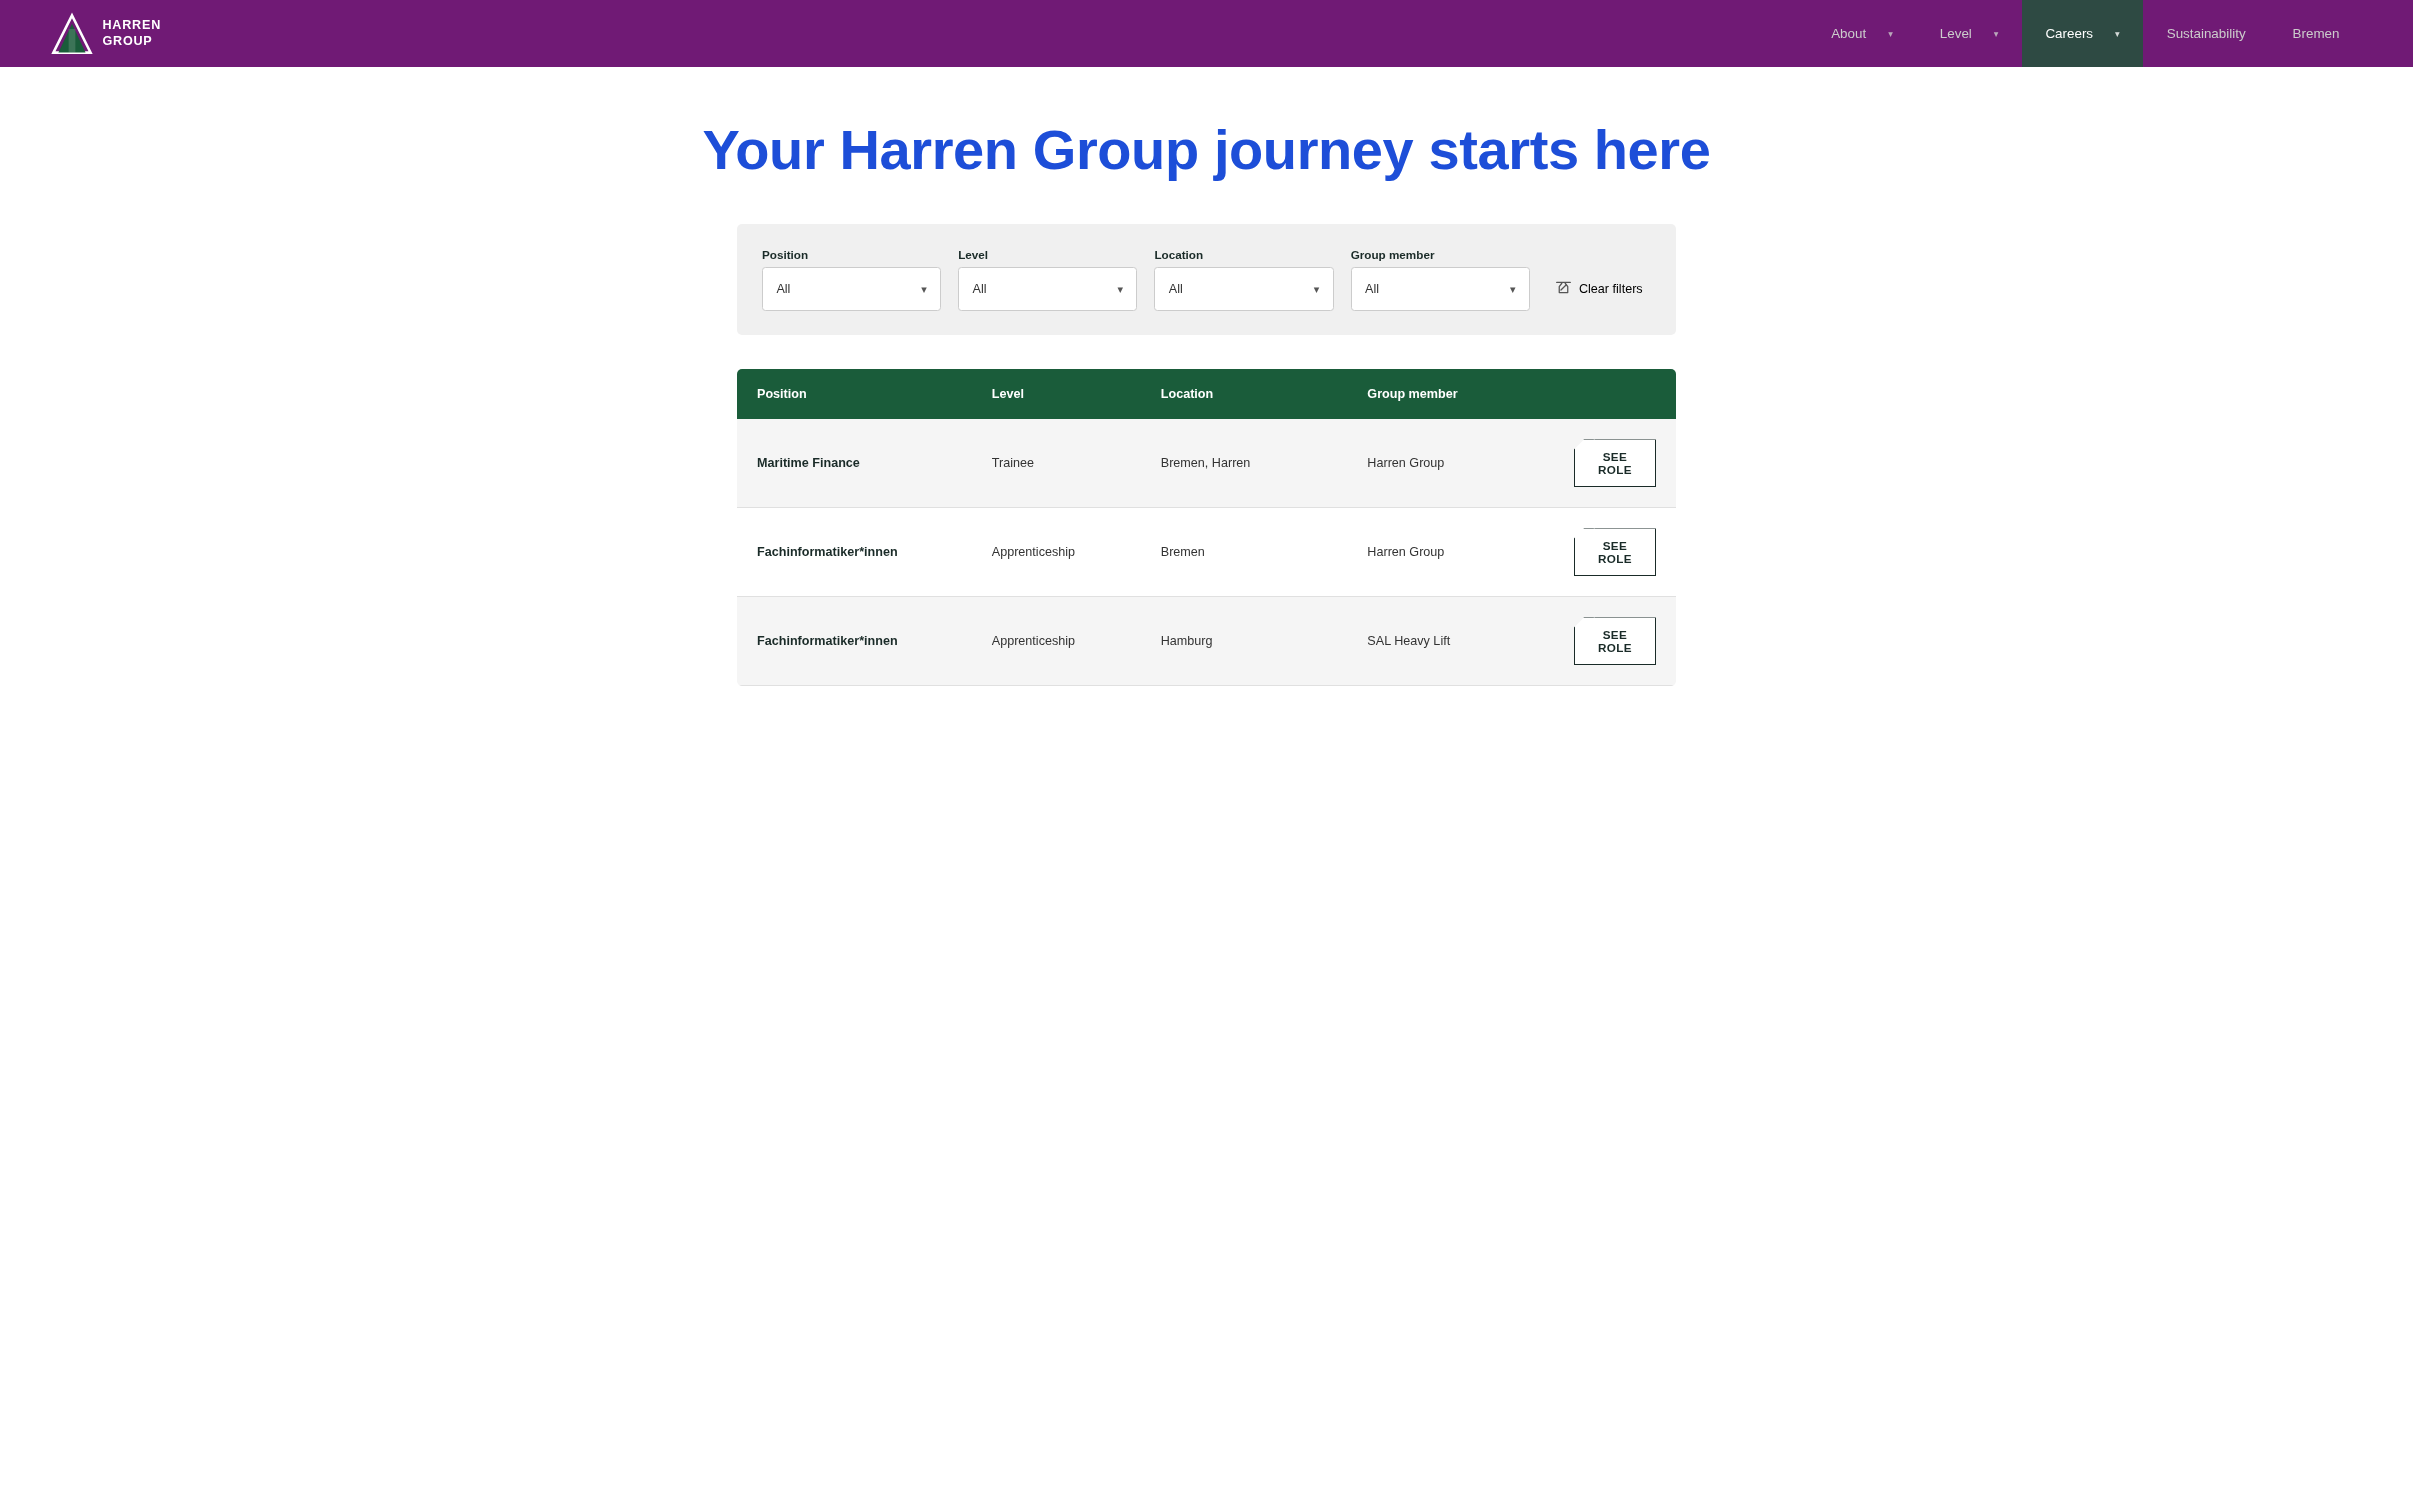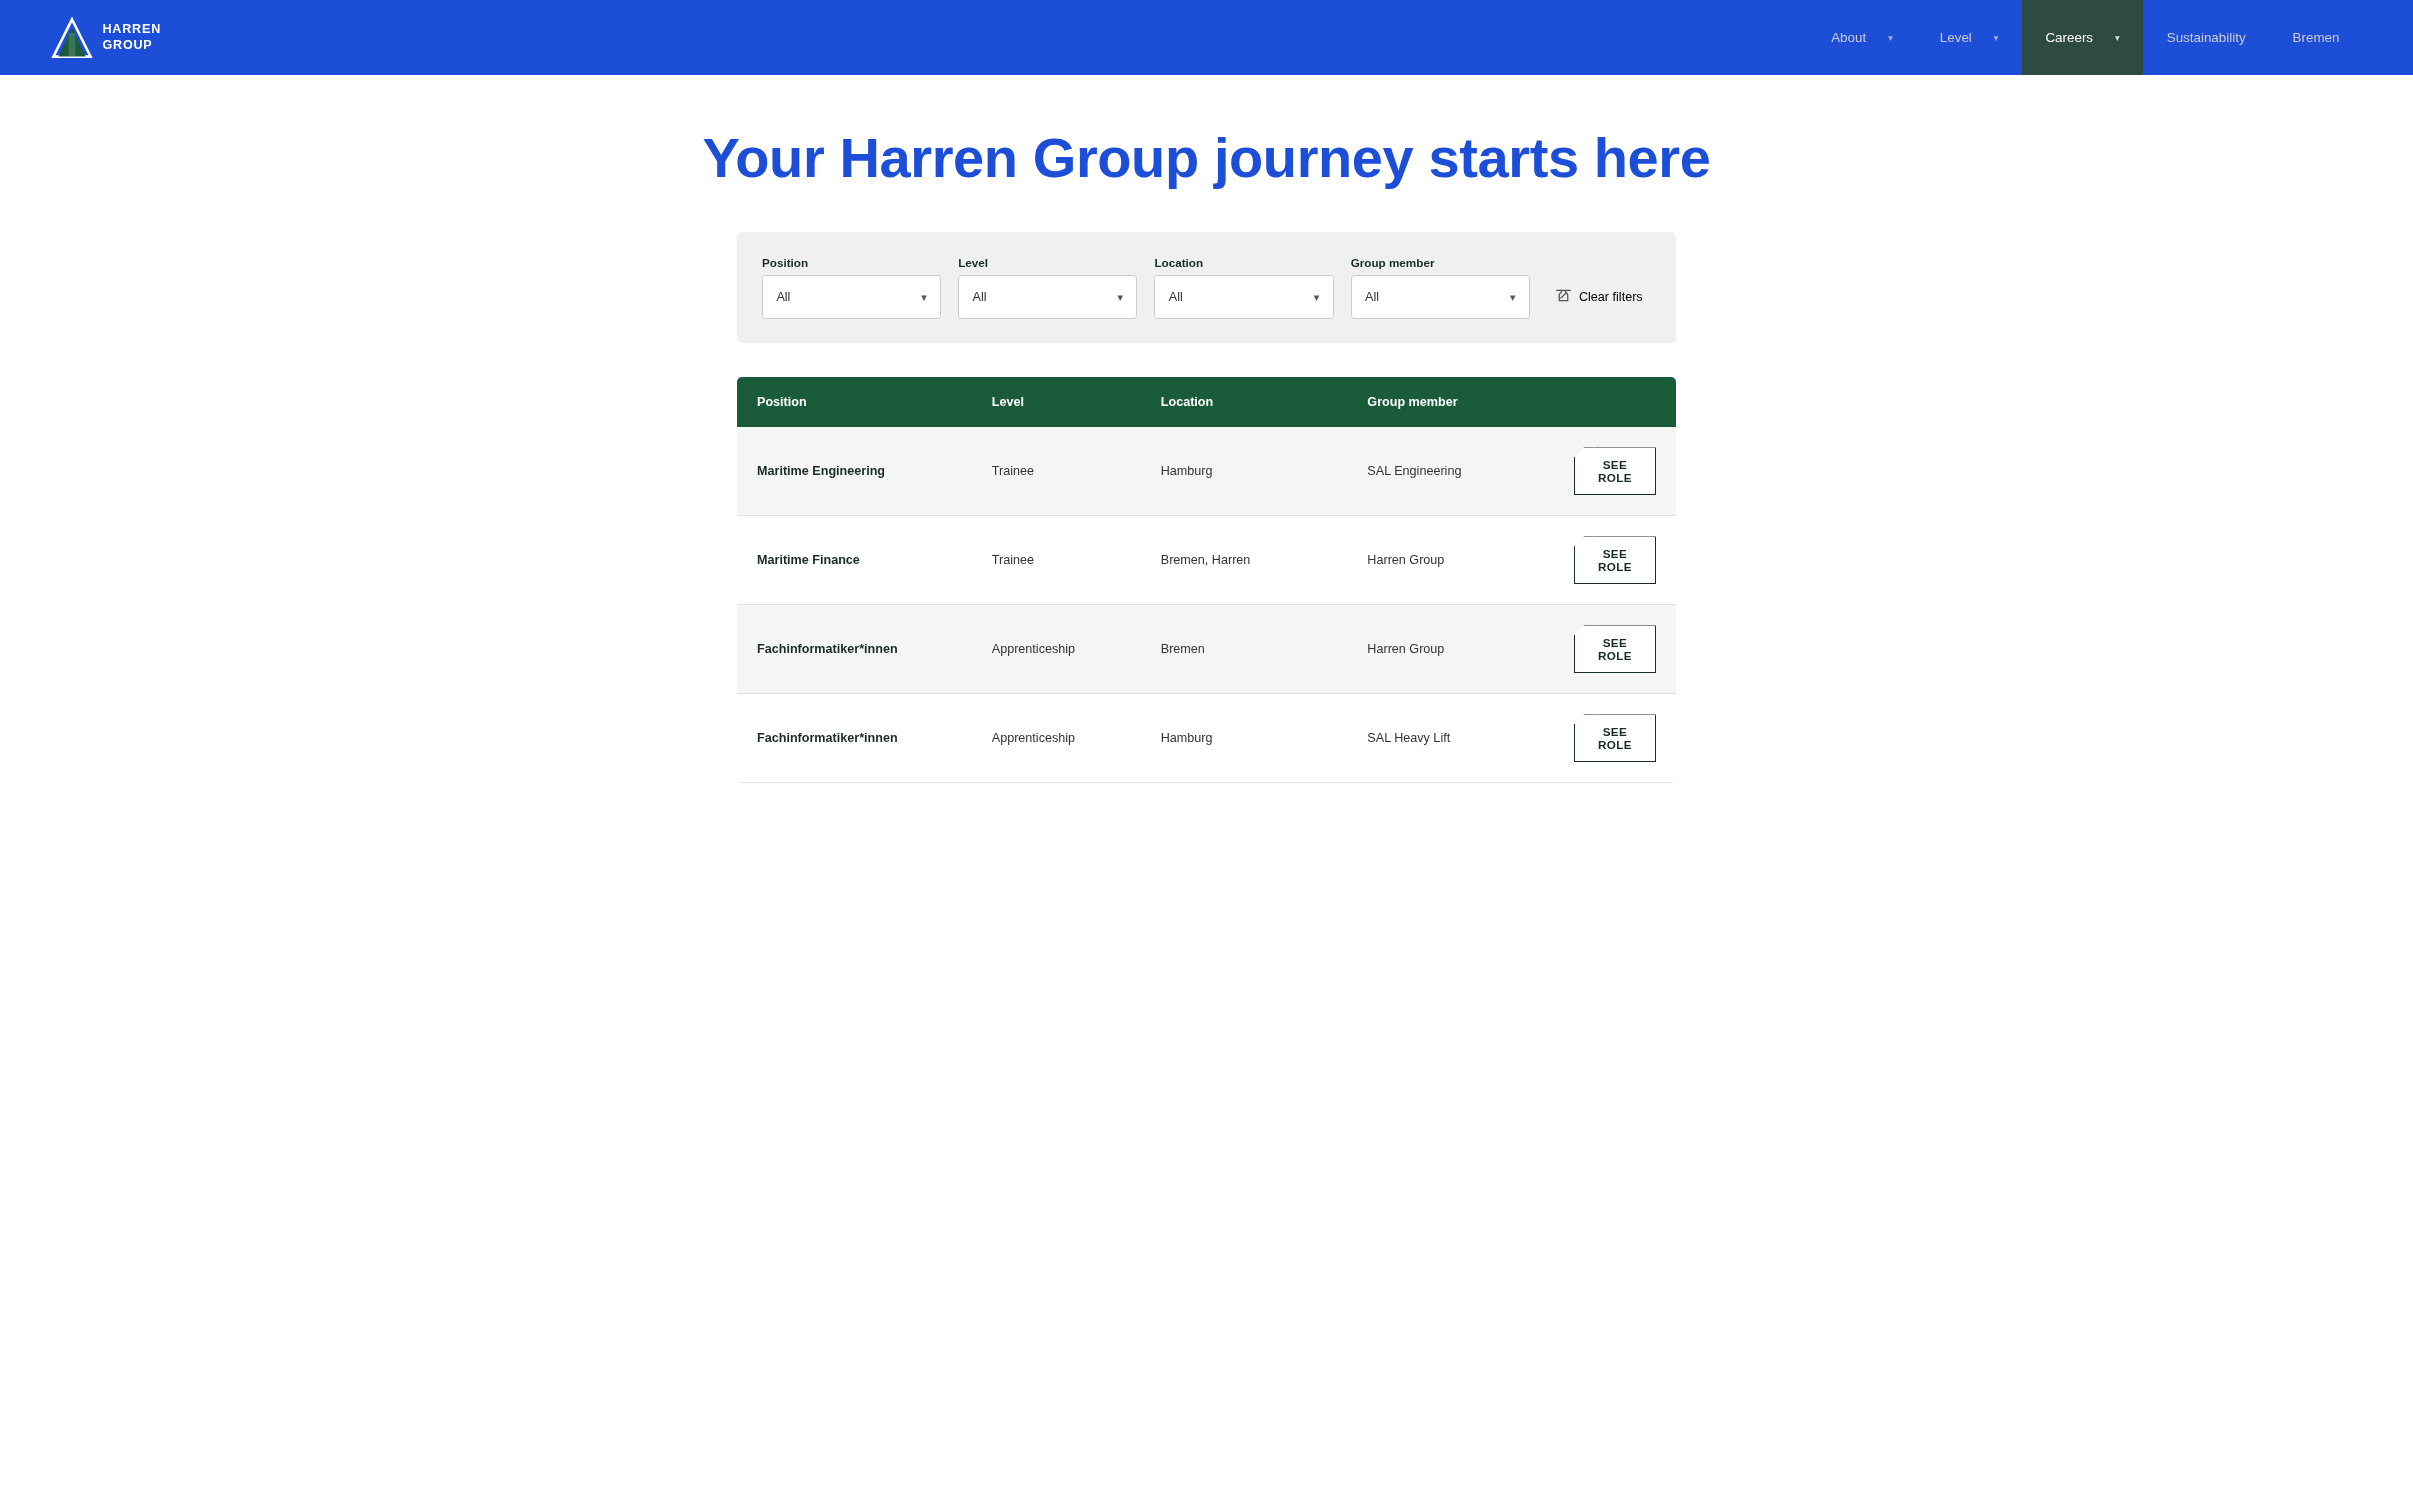--- a/index.html
+++ b/index.html
@@ -6,25 +6,25 @@
 
     body {
       font-family: -apple-system, BlinkMacSystemFont, 'Segoe UI', Helvetica, Arial, sans-serif;
       background: #fff;
       color: #1a1a1a;
       font-size: 13.4px;
     }
 
     
     nav {
-      background: #1d4ed8;
+      background: #701a75;
       display: flex;
       align-items: center;
       padding: 0 50px;
-      height: 75px;
+      height: 67px;
     }
 
     .nav-logo {
       display: flex;
       align-items: center;
       gap: 8.4px;
       margin-right: auto;
     }
 
     .logo-icon {
@@ -342,29 +342,20 @@
     <thead class="table-header">
       <tr>
         <th class="col-position">Position</th>
         <th class="col-level">Level</th>
         <th class="col-location">Location</th>
         <th class="col-group">Group member</th>
         <th class="col-action"></th>
       </tr>
     </thead>
     <tbody id="table-body">
-    <tr class="table-row">
-      <td>Maritime Engineering</td>
-      <td>Trainee</td>
-      <td>Hamburg</td>
-      <td>SAL Engineering</td>
-      <td class="see-role-cell">
-        <button class="see-role-btn">SEE ROLE</button>
-      </td>
-    </tr>
         <tr class="table-row">
       <td>Maritime Finance</td>
       <td>Trainee</td>
       <td>Bremen, Harren</td>
       <td>Harren Group</td>
       <td class="see-role-cell">
         <button class="see-role-btn">SEE ROLE</button>
       </td>
     </tr>
         <tr class="table-row">

